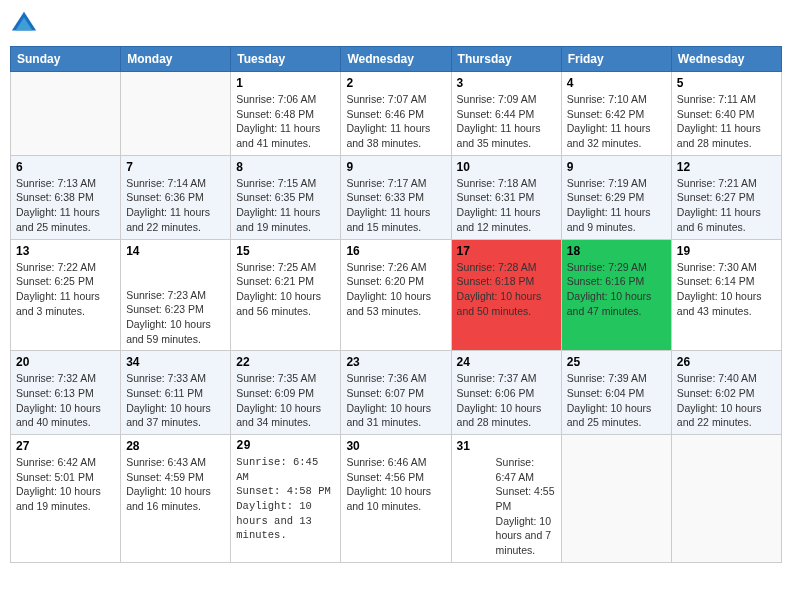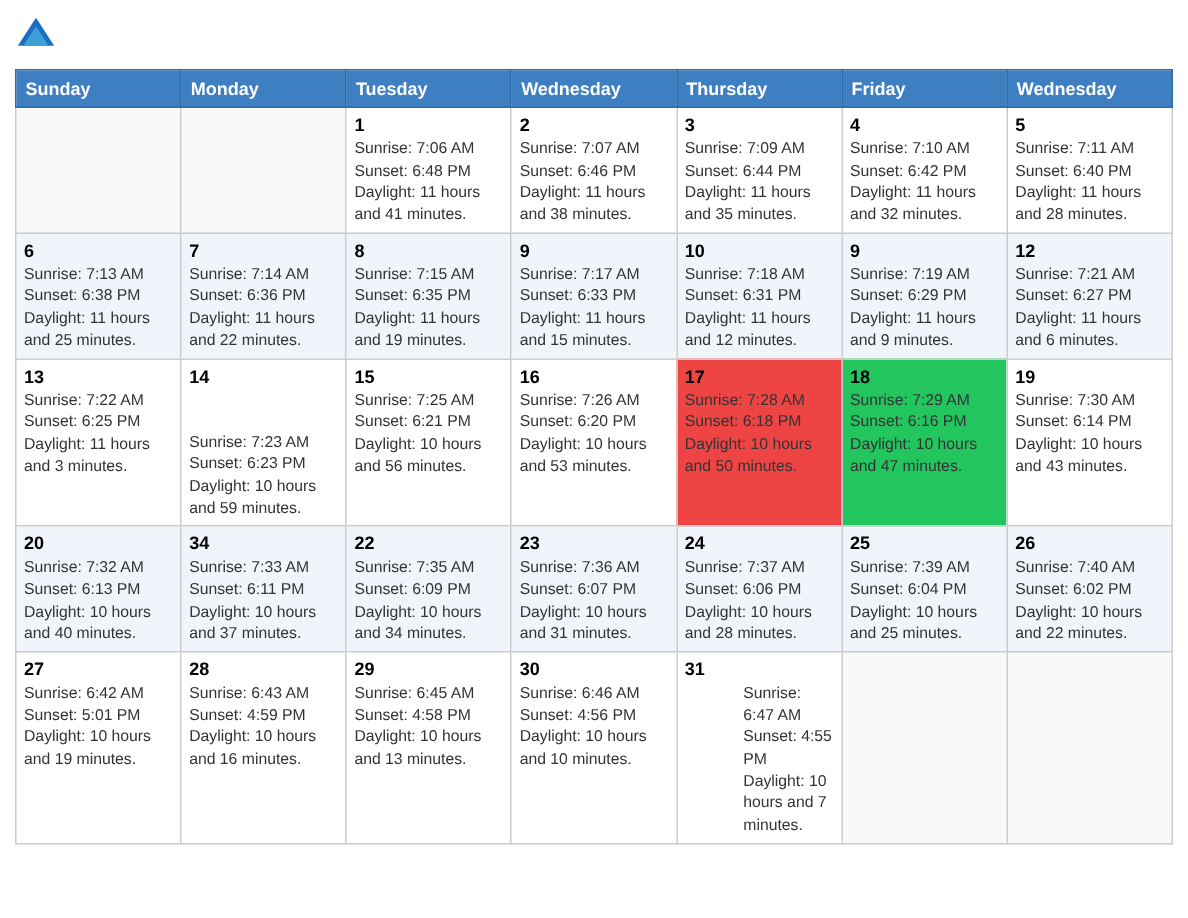--- a/index.html
+++ b/index.html
@@ -292,21 +292,21 @@
           <div class="day-info" style="white-space: pre-line;">Sunrise: 6:42 AM
 Sunset: 5:01 PM
 Daylight: 10 hours and 19 minutes.</div>
         </td>
         <td style="background: rgb(255, 255, 255);">
           <div class="day-number">28</div>
           <div class="day-info" style="white-space: pre-line;">Sunrise: 6:43 AM
 Sunset: 4:59 PM
 Daylight: 10 hours and 16 minutes.</div>
         </td>
-        <td style="background: rgb(255, 255, 255);">
+        <td style="background: rgb(255, 255, 255); font-family: Liberation Mono, monospace;">
           <div class="day-number">29</div>
           <div class="day-info" style="white-space: pre-line;">Sunrise: 6:45 AM
 Sunset: 4:58 PM
 Daylight: 10 hours and 13 minutes.</div>
         </td>
         <td style="background: rgb(255, 255, 255);">
           <div class="day-number">30</div>
           <div class="day-info" style="white-space: pre-line;">Sunrise: 6:46 AM
 Sunset: 4:56 PM
 Daylight: 10 hours and 10 minutes.</div>

